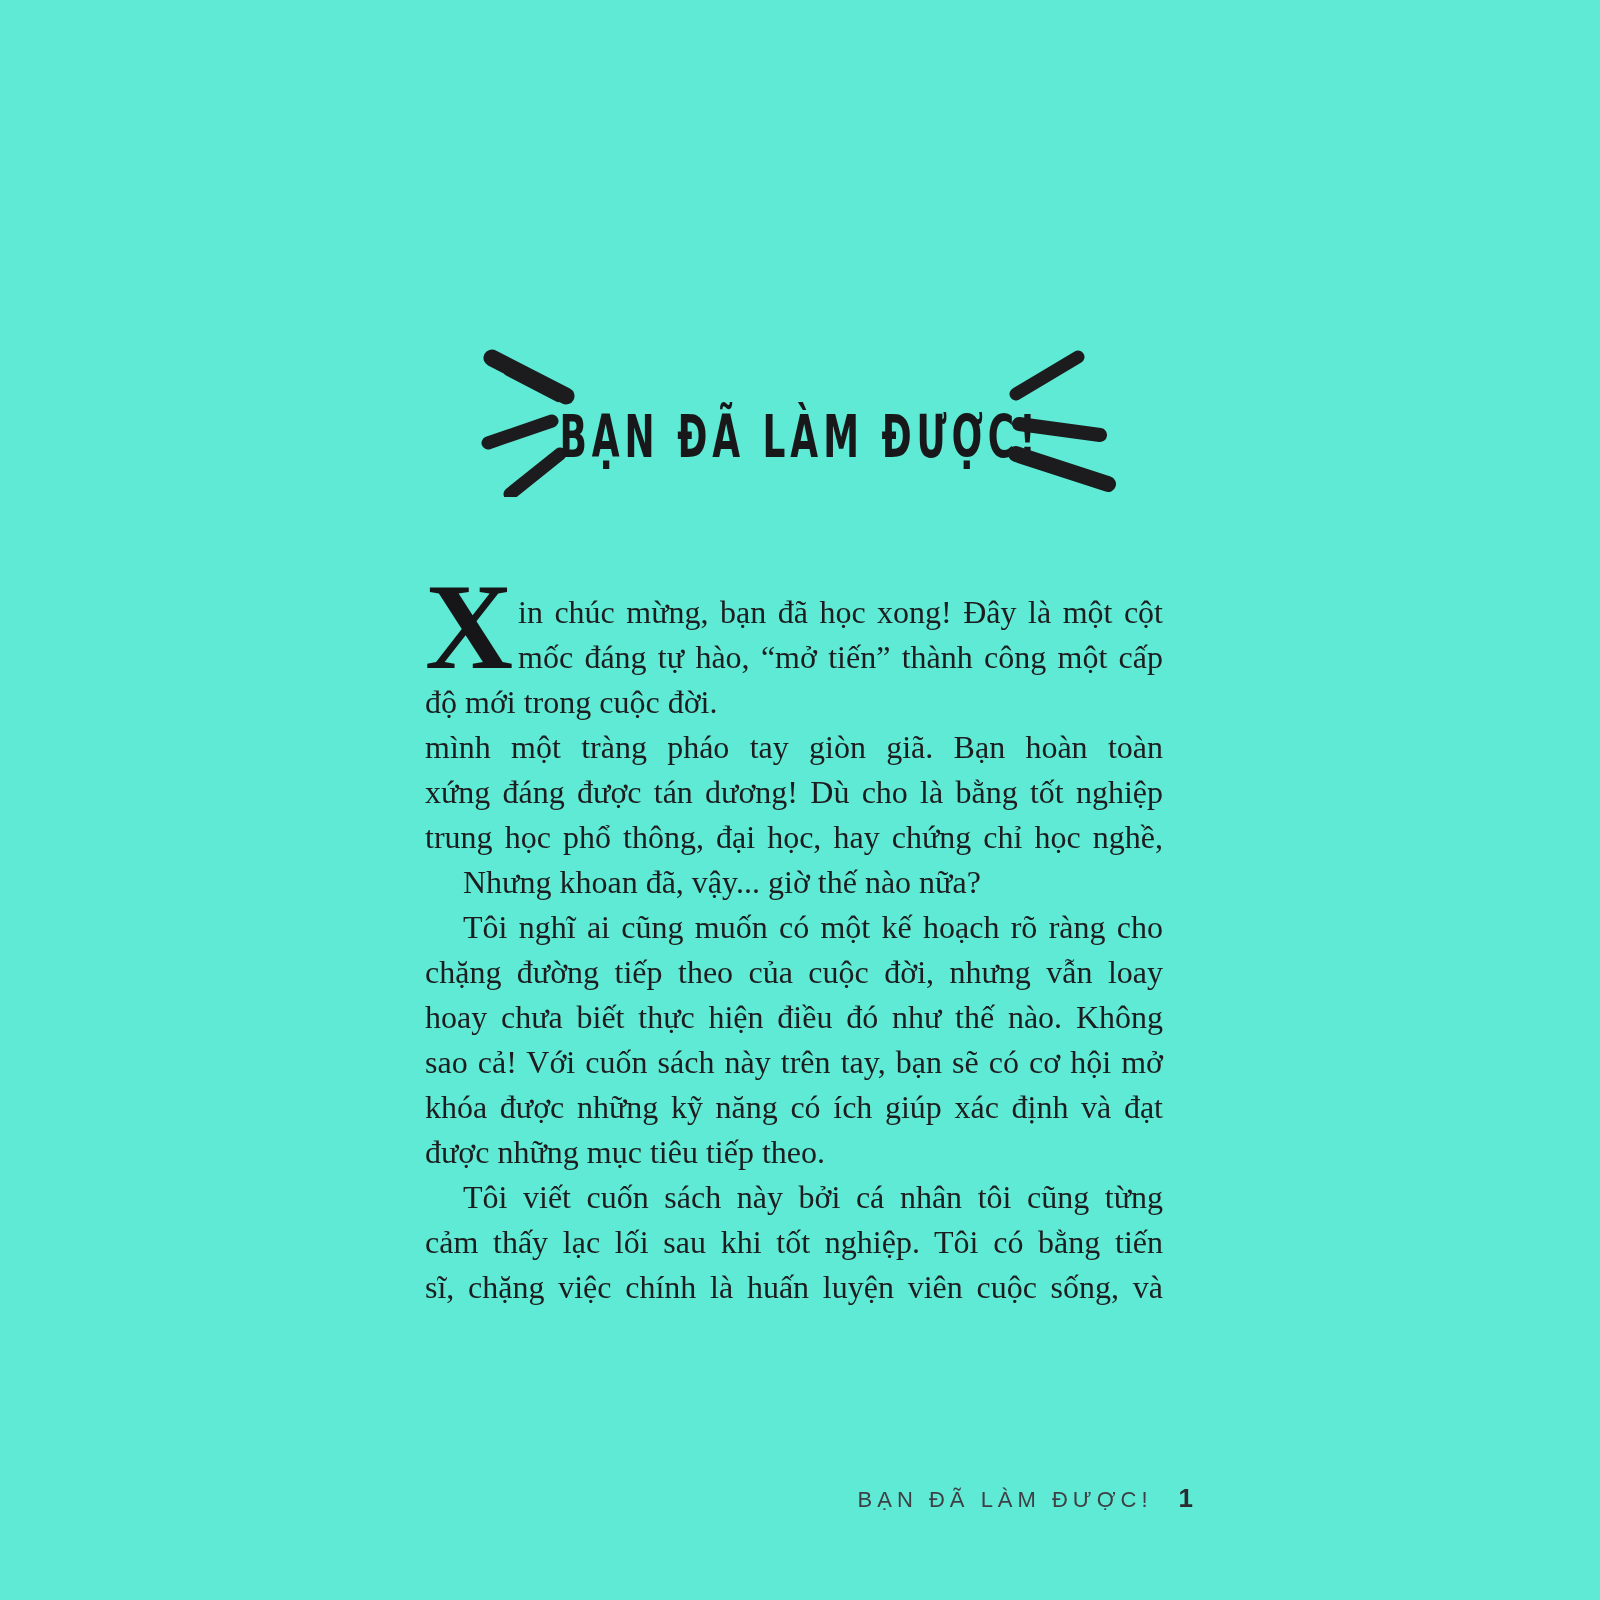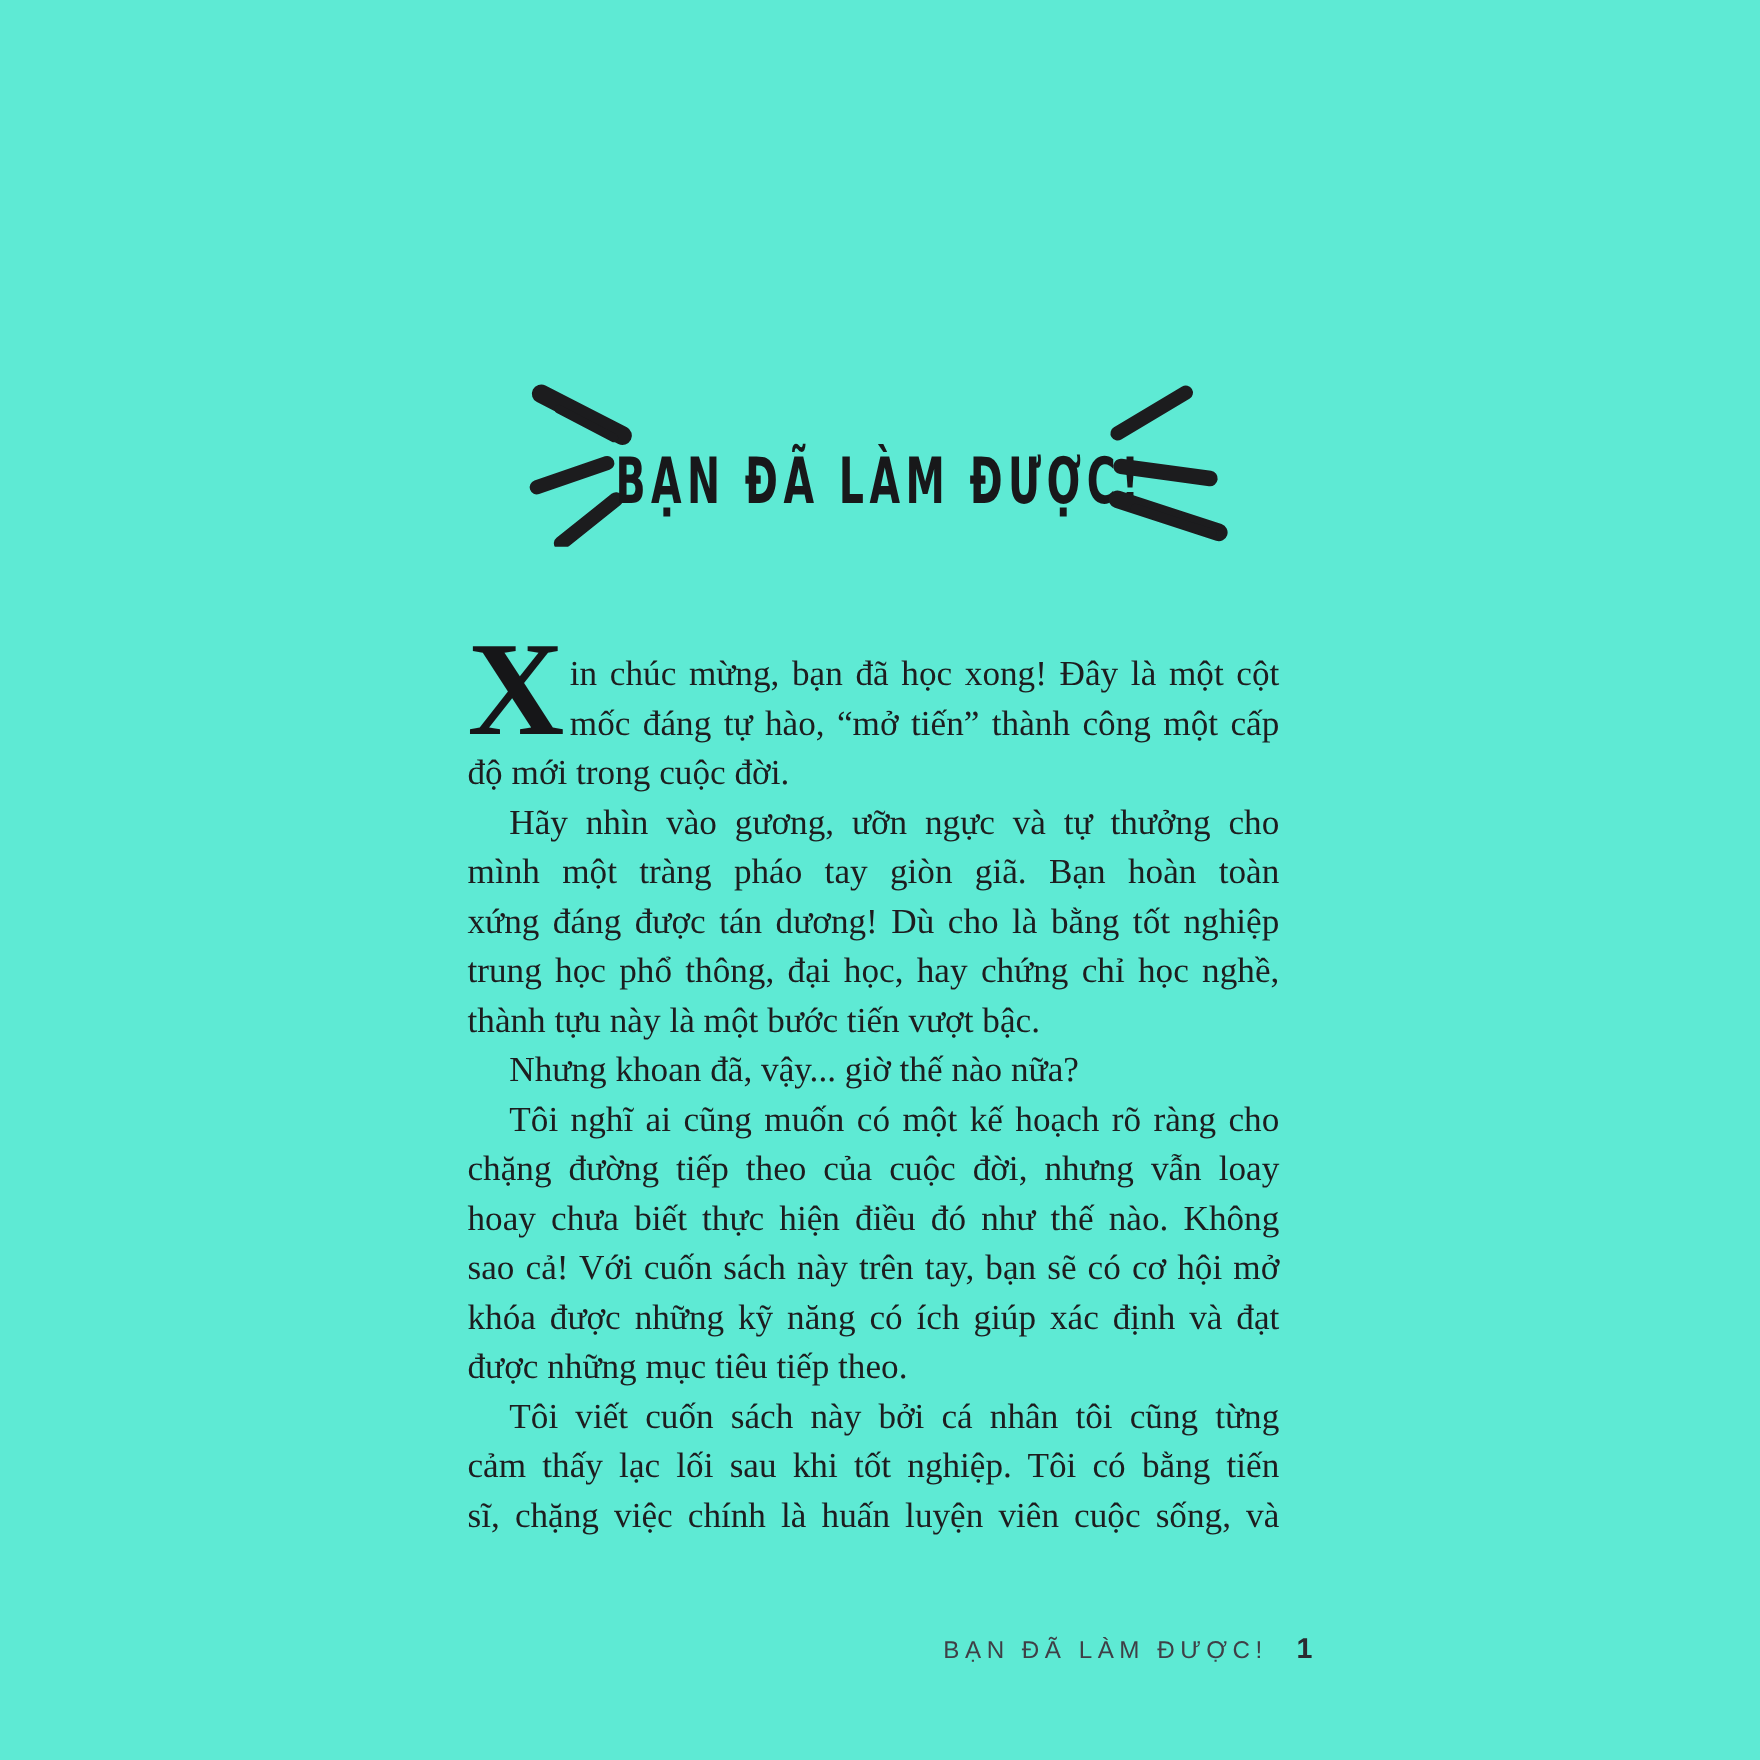--- a/index.html
+++ b/index.html
@@ -126,25 +126,23 @@
   <main class="body-block">
 
     <div class="para">
       <span class="dropcap">X</span>
       <div class="line">in chúc mừng, bạn đã học xong! Đây là một cột</div>
       <div class="line">mốc đáng tự hào, “mở tiến” thành công một cấp</div>
       <div class="line last">độ mới trong cuộc đời.</div>
     </div>
 
     <div class="para">
-      <div class="line indent">Hãy nhìn vào gương, ưỡn ngực và tự thưởng cho</div>
       <div class="line">mình một tràng pháo tay giòn giã. Bạn hoàn toàn</div>
       <div class="line">xứng đáng được tán dương! Dù cho là bằng tốt nghiệp</div>
       <div class="line">trung học phổ thông, đại học, hay chứng chỉ học nghề,</div>
-      <div class="line last">thành tựu này là một bước tiến vượt bậc.</div>
     </div>
 
     <div class="para">
       <div class="line indent last">Nhưng khoan đã, vậy... giờ thế nào nữa?</div>
     </div>
 
     <div class="para">
       <div class="line indent">Tôi nghĩ ai cũng muốn có một kế hoạch rõ ràng cho</div>
       <div class="line">chặng đường tiếp theo của cuộc đời, nhưng vẫn loay</div>
       <div class="line">hoay chưa biết thực hiện điều đó như thế nào. Không</div>

